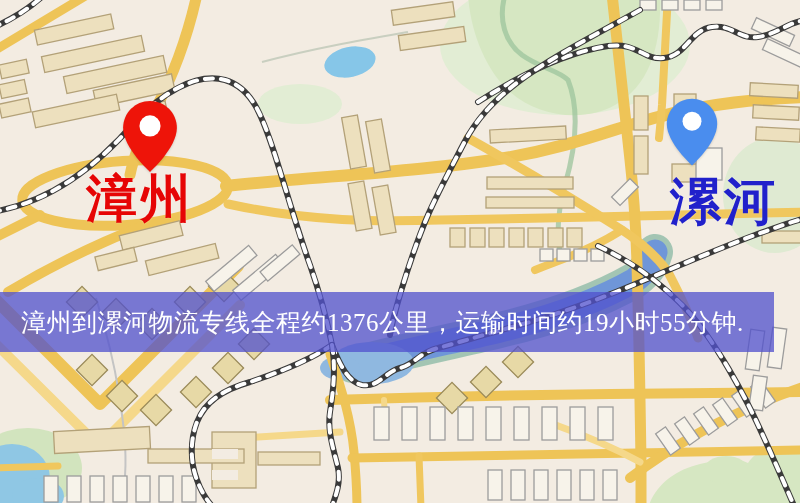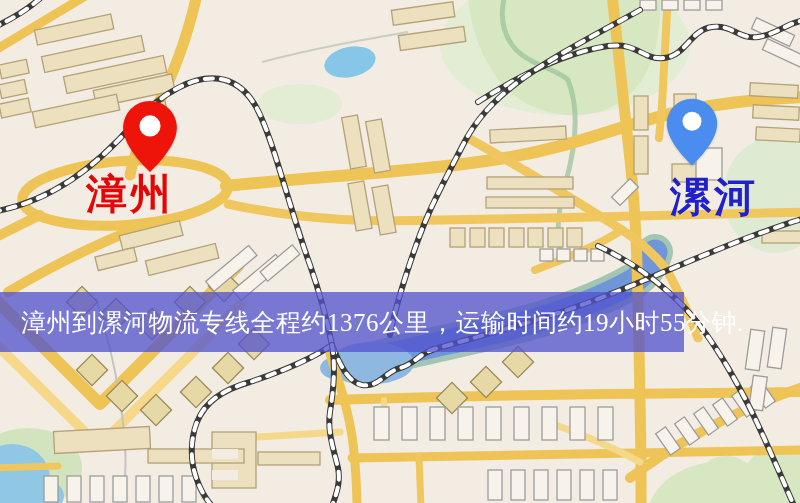--- a/index.html
+++ b/index.html
@@ -5,29 +5,29 @@
   html,body{margin:0;padding:0;}
   .stage{
     position:relative;width:800px;height:503px;overflow:hidden;
     background:#f3ece2;
     font-family:"Liberation Serif","DejaVu Serif",serif;
   }
   .map-svg{position:absolute;left:0;top:0;width:800px;height:503px;display:block;}
   .pin{position:absolute;}
   .pin svg{display:block;filter:drop-shadow(0 1px 1px rgba(0,0,0,0.15));}
   .city-label{
-    position:absolute;font-weight:bold;font-size:41px;letter-spacing:3px;
+    position:absolute;font-weight:bold;font-size:51px;letter-spacing:3px;
     line-height:1;white-space:nowrap;
     font-family:"Liberation Serif","DejaVu Serif",serif;
     text-shadow:0 0 2px rgba(255,255,255,0.35);
   }
   .origin-label{left:86px;top:174px;color:#e60505;}
   .destination-label{left:670px;top:177px;color:#2121cb;}
   .banner{
-    position:absolute;left:0;top:292px;width:684px;height:60px;
+    position:absolute;left:0;top:292px;width:774px;height:60px;
     background:rgba(82,82,205,0.76);
     display:flex;align-items:center;
   }
   .banner-text{
     color:#ffffff;font-size:25px;letter-spacing:0.5px;padding-left:21px;
     white-space:nowrap;
     font-family:"Liberation Serif","DejaVu Serif",serif;
   }
 </style>
 </head>

